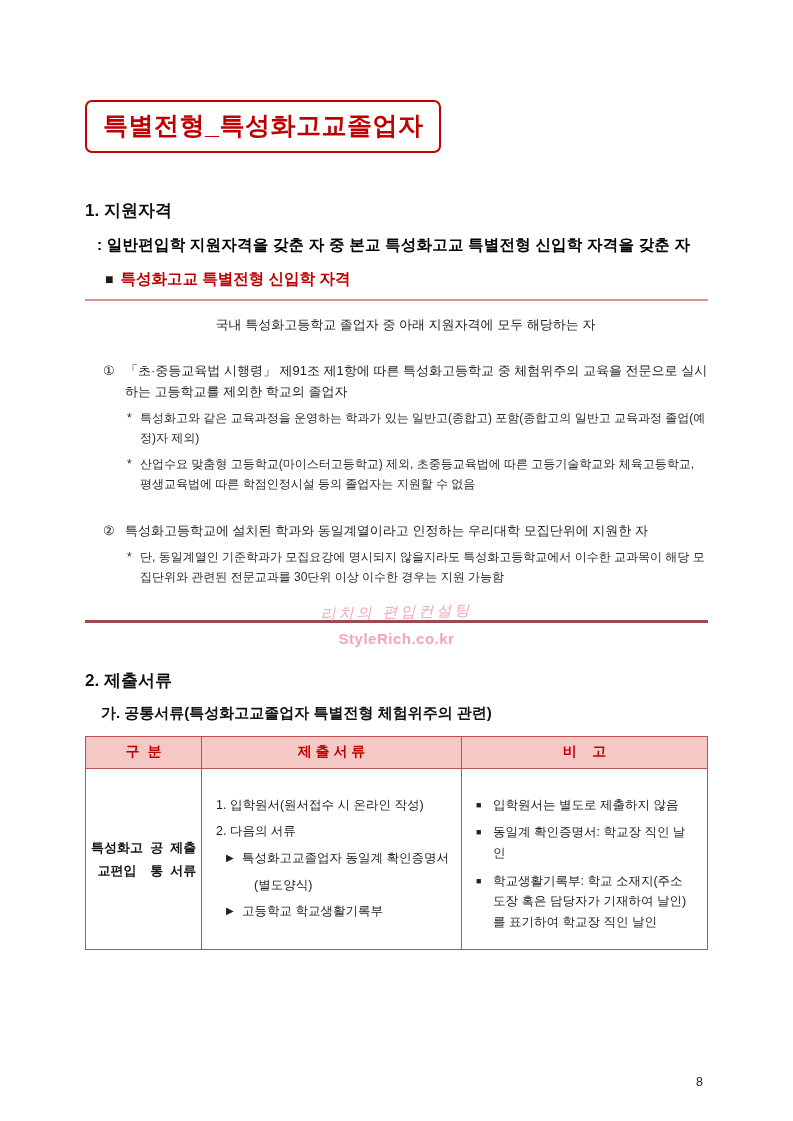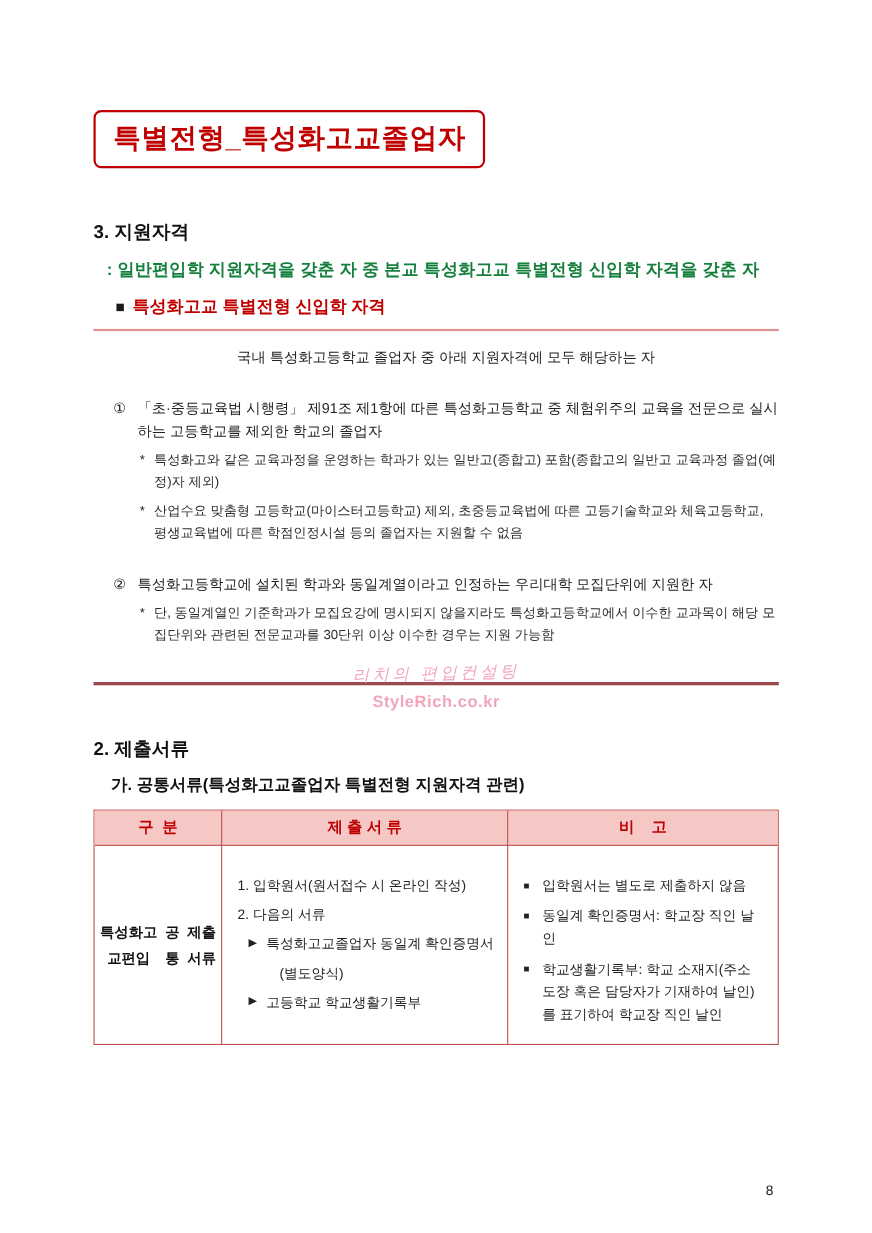--- a/index.html
+++ b/index.html
@@ -25,21 +25,21 @@
   }
   .title-box .title-text {
     font-size: 25px;
     font-weight: bold;
     color: var(--accent, #c00000);
     letter-spacing: 0.5px;
   }
 
   
   .s-heading { margin-top: 46px; font-size: 17px; font-weight: bold; color: #111; }
-  .s1-lead { margin-top: 13px; padding-left: 12px; font-size: 15.5px; font-weight: bold; color: #15803d; letter-spacing: 0.2px; }
+  .s1-lead { margin-top: 13px; padding-left: 12px; font-size: 15.5px; font-weight: bold; color: #000000; letter-spacing: 0.2px; }
   .s1-sub { margin-top: 13px; padding-left: 20px; font-size: 15.5px; font-weight: bold; }
   .s1-sub .sq { color: #1a1a1a; margin-right: 7px; font-size: 14px; }
   .s1-sub .sub-text { color: var(--accent, #c00000); }
 
   .rule-light { margin-top: 9px; border-top: 2px solid var(--rule_light, #dd9191); }
 
   .s1-intro { margin-top: 15px; padding-left: 18px; font-size: 13px; color: #222; text-align: center; }
 
   .num-item { margin-top: 26px; padding-left: 18px; }
   .num-line { display: flex; font-size: 13px; line-height: 1.65; color: #222; }
@@ -121,21 +121,21 @@
 </head>
 <body>
 
 <div class="page">
   <div class="content">
 
     <div class="title-box">
       <span class="title-text">특별전형_특성화고교졸업자</span>
     </div>
 
-    <div class="s-heading">3. 지원자격</div>
+    <div class="s-heading">1. 지원자격</div>
 
     <div class="s1-lead">: 일반편입학 지원자격을 갖춘 자 중 본교 특성화고교 특별전형 신입학 자격을 갖춘 자</div>
 
     <div class="s1-sub">
       <span class="sq">■</span><span class="sub-text">특성화고교 특별전형 신입학 자격</span>
     </div>
 
     <div class="rule-light"></div>
 
     <div class="s1-intro">국내 특성화고등학교 졸업자 중 아래 지원자격에 모두 해당하는 자</div>
@@ -166,21 +166,21 @@
       </div>
     </div>
 
     <div class="wm-wrap">
       <div class="rule-dark"></div>
       <div class="wm-script">리치의 편입컨설팅</div>
       <div class="wm-brand">StyleRich.co.kr</div>
     </div>
 
     <div class="s2-heading">2. 제출서류</div>
-    <div class="s2-sub">가. 공통서류(특성화고교졸업자 특별전형 지원자격 관련)</div>
+    <div class="s2-sub">가. 공통서류(특성화고교졸업자 특별전형 체험위주의 관련)</div>
 
     <div class="doc-table">
       <div class="th col1">구  분</div>
       <div class="th col2">제 출 서 류</div>
       <div class="th col2 col3">비    고</div>
 
       <div class="td td-category">
         <div>특성화고교편입</div>
         <div>공통</div>
         <div>제출서류</div>

